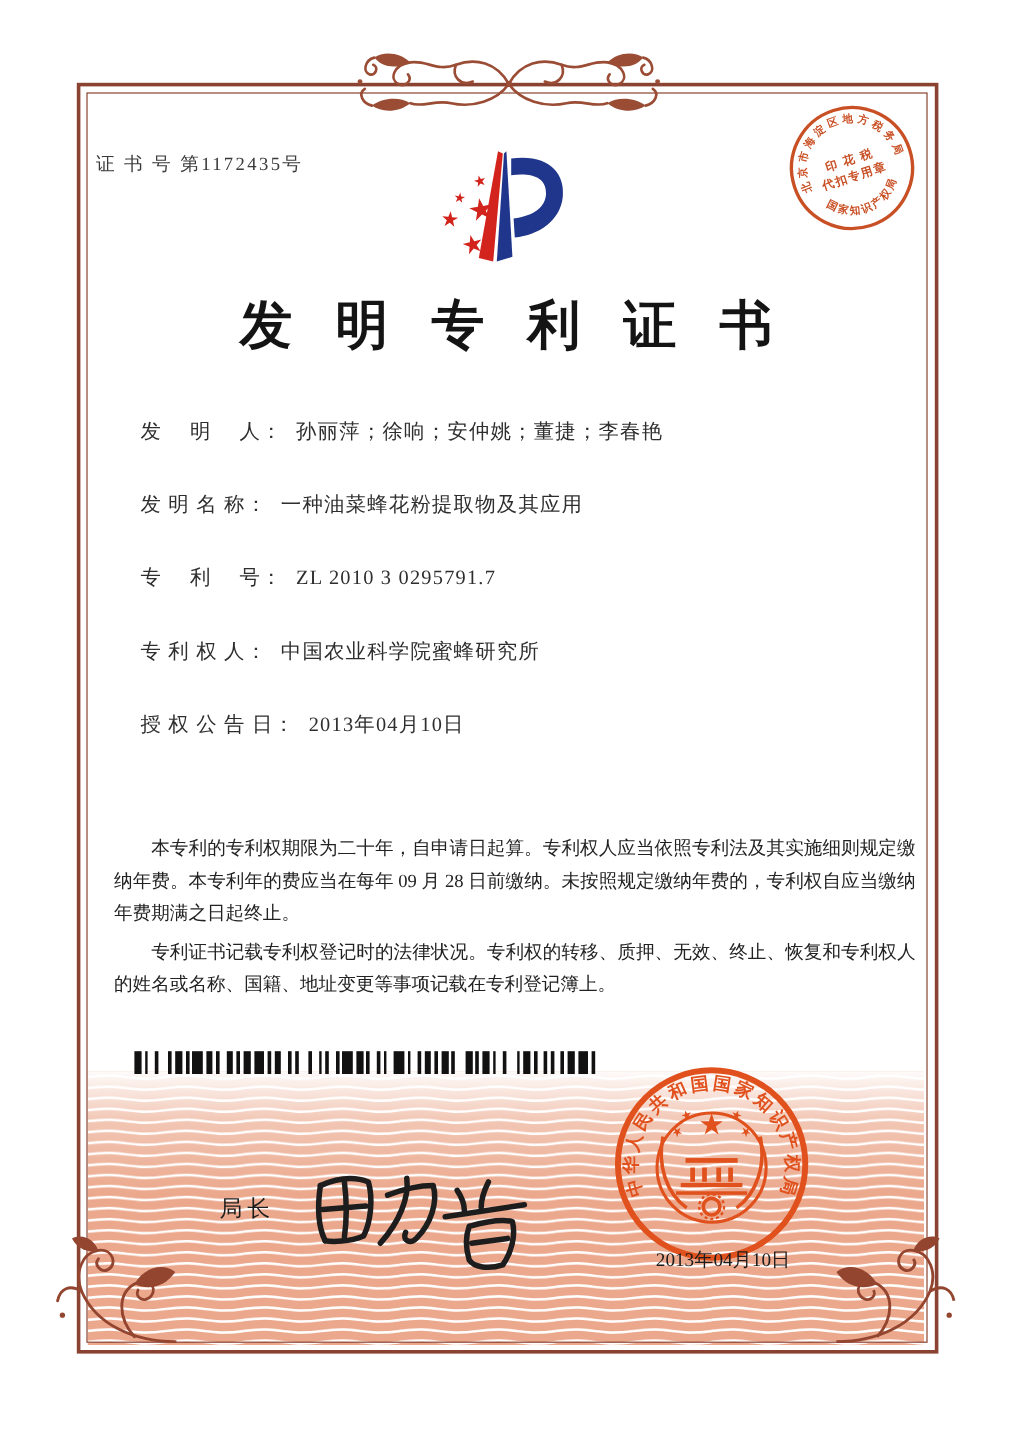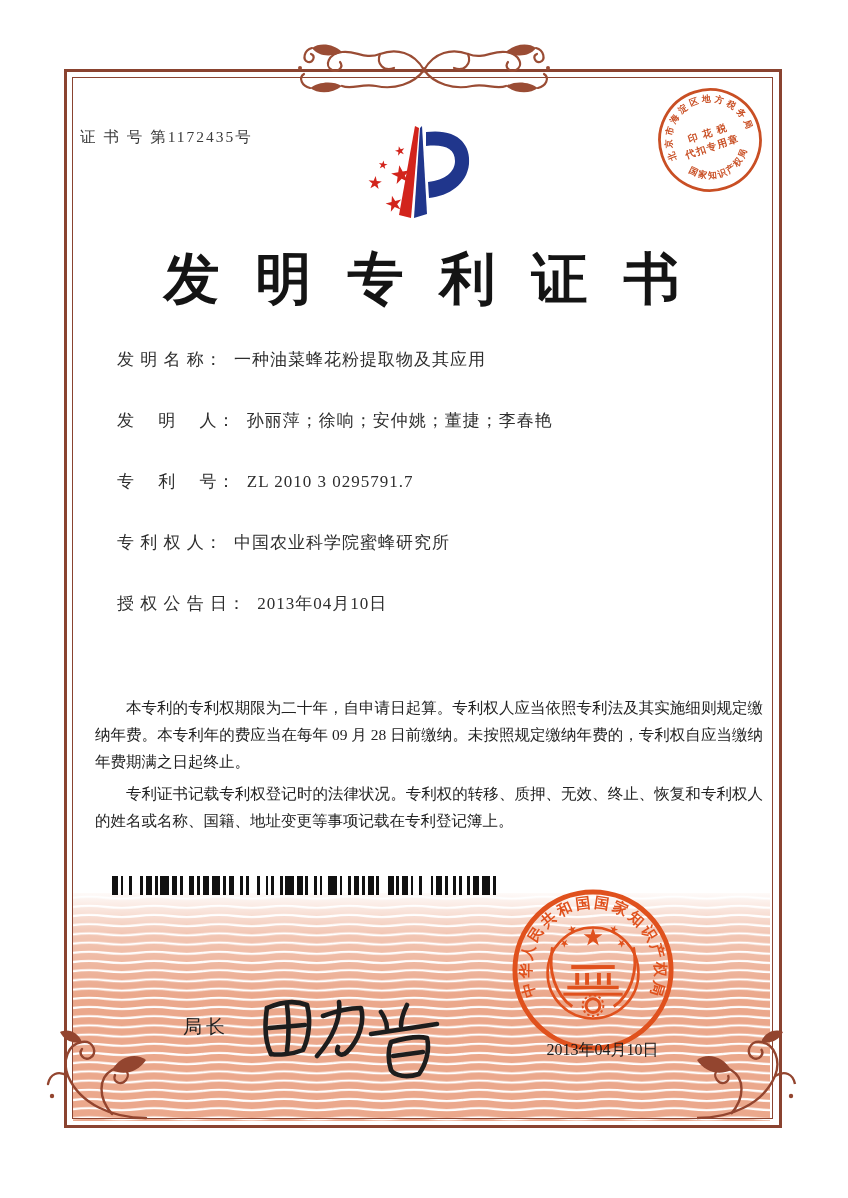--- a/index.html
+++ b/index.html
@@ -11,35 +11,35 @@
   .frame-thin{left:72px;top:77px;width:699px;height:1040px;border:1px solid #8a4330;z-index:2;}
   
   .wave-band{left:73px;top:893px;width:697px;height:228px;z-index:1;}
   
   .orn-top{left:264px;top:40px;width:320px;height:58px;z-index:3;}
   .corner-bl{left:42px;top:1026px;width:112px;height:102px;z-index:3;}
   .corner-br{left:689px;top:1026px;width:112px;height:102px;z-index:3;}
   .cert-no{left:80px;top:127px;font-size:15.5px;letter-spacing:2px;color:#3a3a3a;z-index:4;}
   .logo{left:363px;top:120px;width:120px;height:104px;z-index:4;}
   .tax-stamp{left:654px;top:84px;width:112px;height:112px;z-index:4;transform:rotate(-18deg);}
-  .title{left:64px;top:242px;width:715px;text-align:center;font-size:56px;font-weight:bold;
+  .title{left:64px;top:242px;width:715px;text-align:center;font-size:44px;font-weight:bold;
          letter-spacing:36px;padding-left:36px;box-sizing:border-box;color:#141414;z-index:4;}
   .fields{left:117px;top:348px;display:flex;flex-direction:column;gap:38px;font-size:17px;
           color:#2e2e2e;z-index:4;letter-spacing:1px;}
   .field-row{line-height:23px;white-space:nowrap;}
   .field-label{display:inline-block;}
   .field-value{display:inline-block;margin-left:6px;}
   .paras{left:95px;top:694px;width:668px;font-size:15.5px;line-height:27px;text-align:justify;
          color:#222;z-index:4;}
   .paras p{margin:0 0 5px 0;text-indent:2em;}
   .barcode{left:112px;top:876px;width:390px;height:19px;display:flex;z-index:4;}
   .barcode div{height:100%;}
   .bar-b{background:#111;}
   .bar-w{background:transparent;}
-  .director-row{left:183px;top:972px;z-index:4;display:flex;align-items:flex-start;margin-top:20px;}
+  .director-row{left:183px;top:972px;z-index:4;display:flex;align-items:flex-start;}
   .director-label{font-size:19px;letter-spacing:4px;color:#1d1d1d;padding-top:22px;}
   .signature{width:200px;height:100px;margin-left:22px;}
   .office-seal{left:509px;top:886px;width:168px;height:168px;z-index:4;}
   .seal-date{left:515px;top:1040px;width:175px;text-align:center;font-size:16px;color:#1c1c1c;z-index:5;}
   .footer{left:64px;top:1084px;width:715px;text-align:center;font-size:13.5px;color:#333;z-index:5;
           letter-spacing:2px;}
   svg{display:block;}
 </style>
 </head>
 <body>
@@ -129,26 +129,26 @@
     <text x="60" y="71" text-anchor="middle" font-size="10.5" fill="#c94f24" font-weight="bold" letter-spacing="1.5">代扣专用章</text>
     <text font-size="9.5" fill="#c94f24" letter-spacing="1.8" font-weight="bold">
       <textPath href="#stBot" startOffset="2">国家知识产权局</textPath>
     </text>
   </svg>
 
   <div class="abs title">发明专利证书</div>
 
   <div class="abs fields">
     <div class="field-row">
+      <span class="field-label">发　 明　 人：</span>
+      <span class="field-value">孙丽萍；徐响；安仲姚；董捷；李春艳</span>
+    </div>
+    <div class="field-row">
       <span class="field-label">发 明 名 称：</span>
       <span class="field-value">一种油菜蜂花粉提取物及其应用</span>
-    </div>
-    <div class="field-row">
-      <span class="field-label">发　 明　 人：</span>
-      <span class="field-value">孙丽萍；徐响；安仲姚；董捷；李春艳</span>
     </div>
     <div class="field-row">
       <span class="field-label">专　 利　 号：</span>
       <span class="field-value">ZL 2010 3 0295791.7</span>
     </div>
     <div class="field-row">
       <span class="field-label">专 利 权 人：</span>
       <span class="field-value">中国农业科学院蜜蜂研究所</span>
     </div>
     <div class="field-row">

